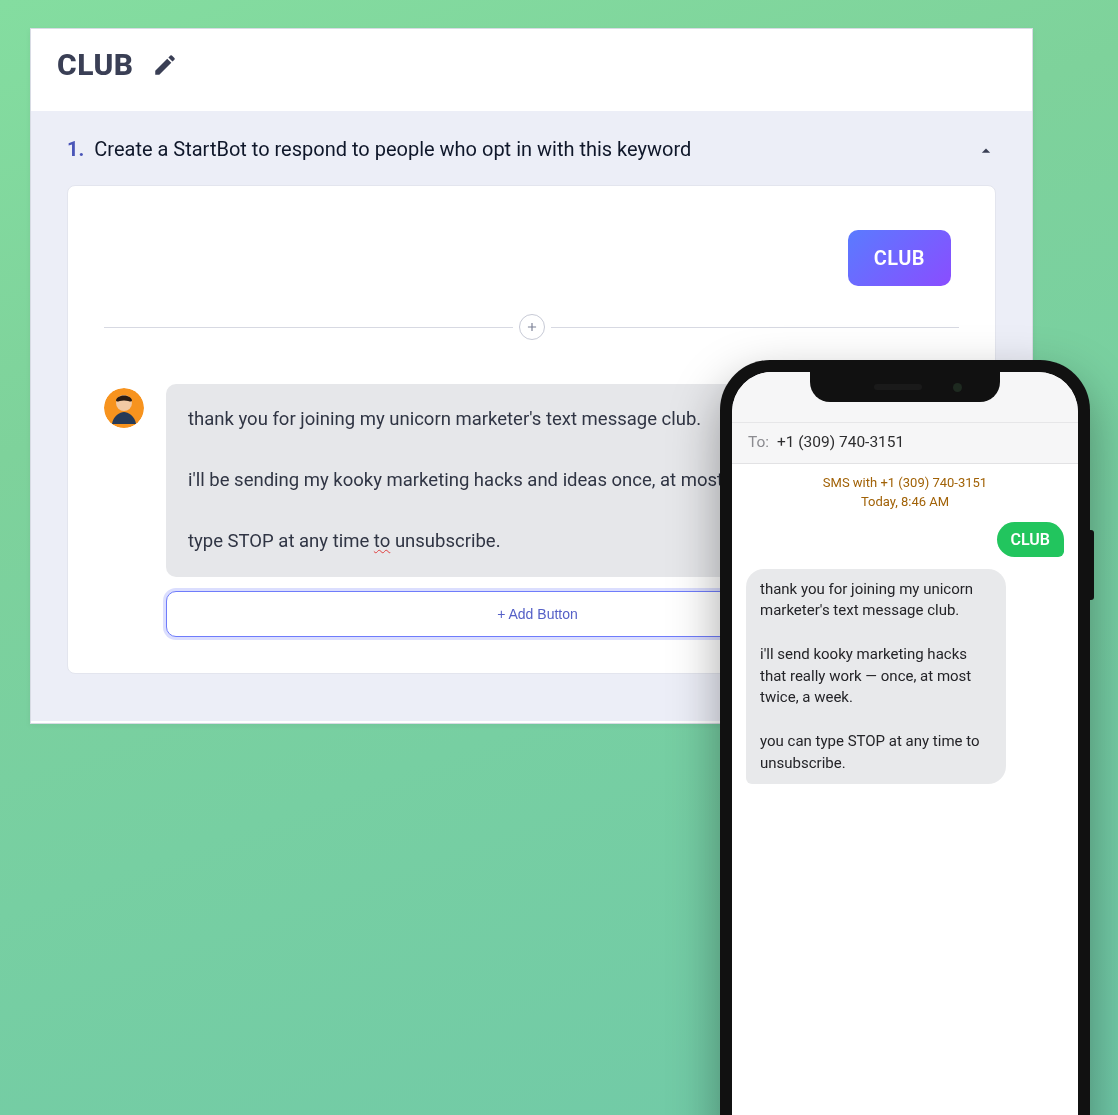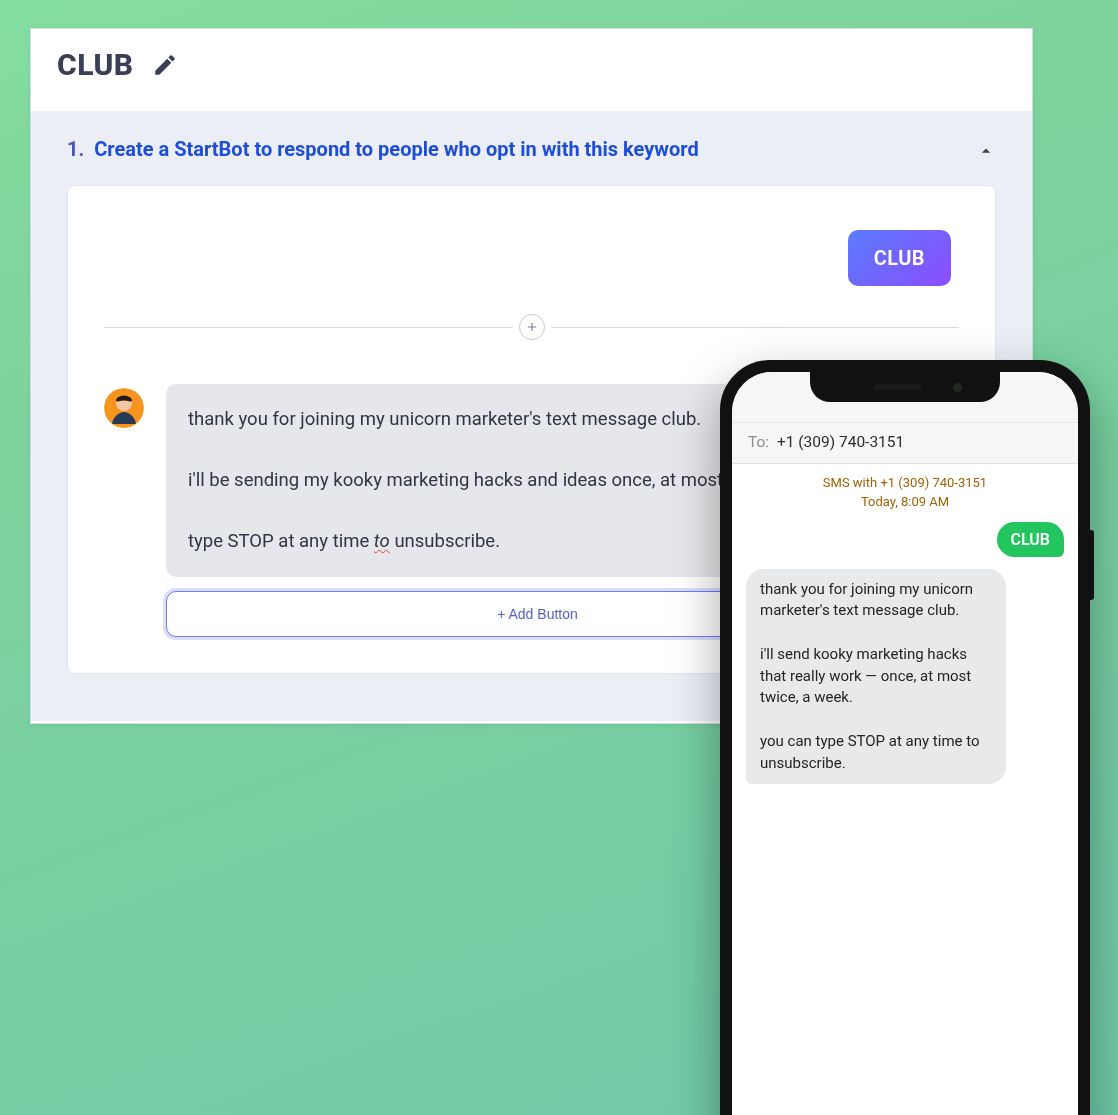--- a/index.html
+++ b/index.html
@@ -60,22 +60,22 @@
     display: flex;
     gap: 10px;
     align-items: baseline;
   }
   .step-num {
     color: #4a55b8;
     font-weight: 700;
     font-size: 20px;
   }
   .step-title {
-    color: #1d4ed8;
-    font-weight: 700;
+    color: #0f172a;
+    font-weight: 400;
     font-size: 20px;
   }
   .chevron {
     color: #3a3f55;
     width: 20px; height: 20px;
     margin-top: 4px;
   }
 
   .card {
     margin-top: 24px;
@@ -141,21 +141,21 @@
   .msg-col { }
   .msg-bubble {
     background: #e6e7ea;
     border-radius: 10px;
     padding: 20px 22px;
     color: #303544;
     font-size: 18.5px;
     line-height: 1.65;
     white-space: pre-line;
   }
-  .spelly { text-decoration: underline wavy #e04040 1.2px; text-underline-offset: 2px; font-style: italic; }
+  .spelly { text-decoration: underline wavy #e04040 1.2px; text-underline-offset: 2px; }
 
   .trash-icon {
     color: #5a5f73;
     width: 22px; height: 22px;
     margin-top: 8px;
     cursor: pointer;
   }
 
   .add-button-btn {
     margin-top: 14px;
@@ -353,21 +353,21 @@
 
     <div class="sms-header">
       <div class="sms-to-row">
         <span class="sms-to-label">To:</span>
         <span>+1 (309) 740-3151</span>
       </div>
     </div>
 
     <div class="sms-meta">
       <div>SMS with +1 (309) 740-3151</div>
-      <div>Today, 8:09 AM</div>
+      <div>Today, 8:46 AM</div>
     </div>
 
     <div class="sms-body">
       <div class="sms-out">
         <div class="bubble">CLUB</div>
       </div>
       <div class="sms-in">
         <div class="bubble">thank you for joining my unicorn marketer's text message club.
 
 i'll send kooky marketing hacks that really work — once, at most twice, a week.

